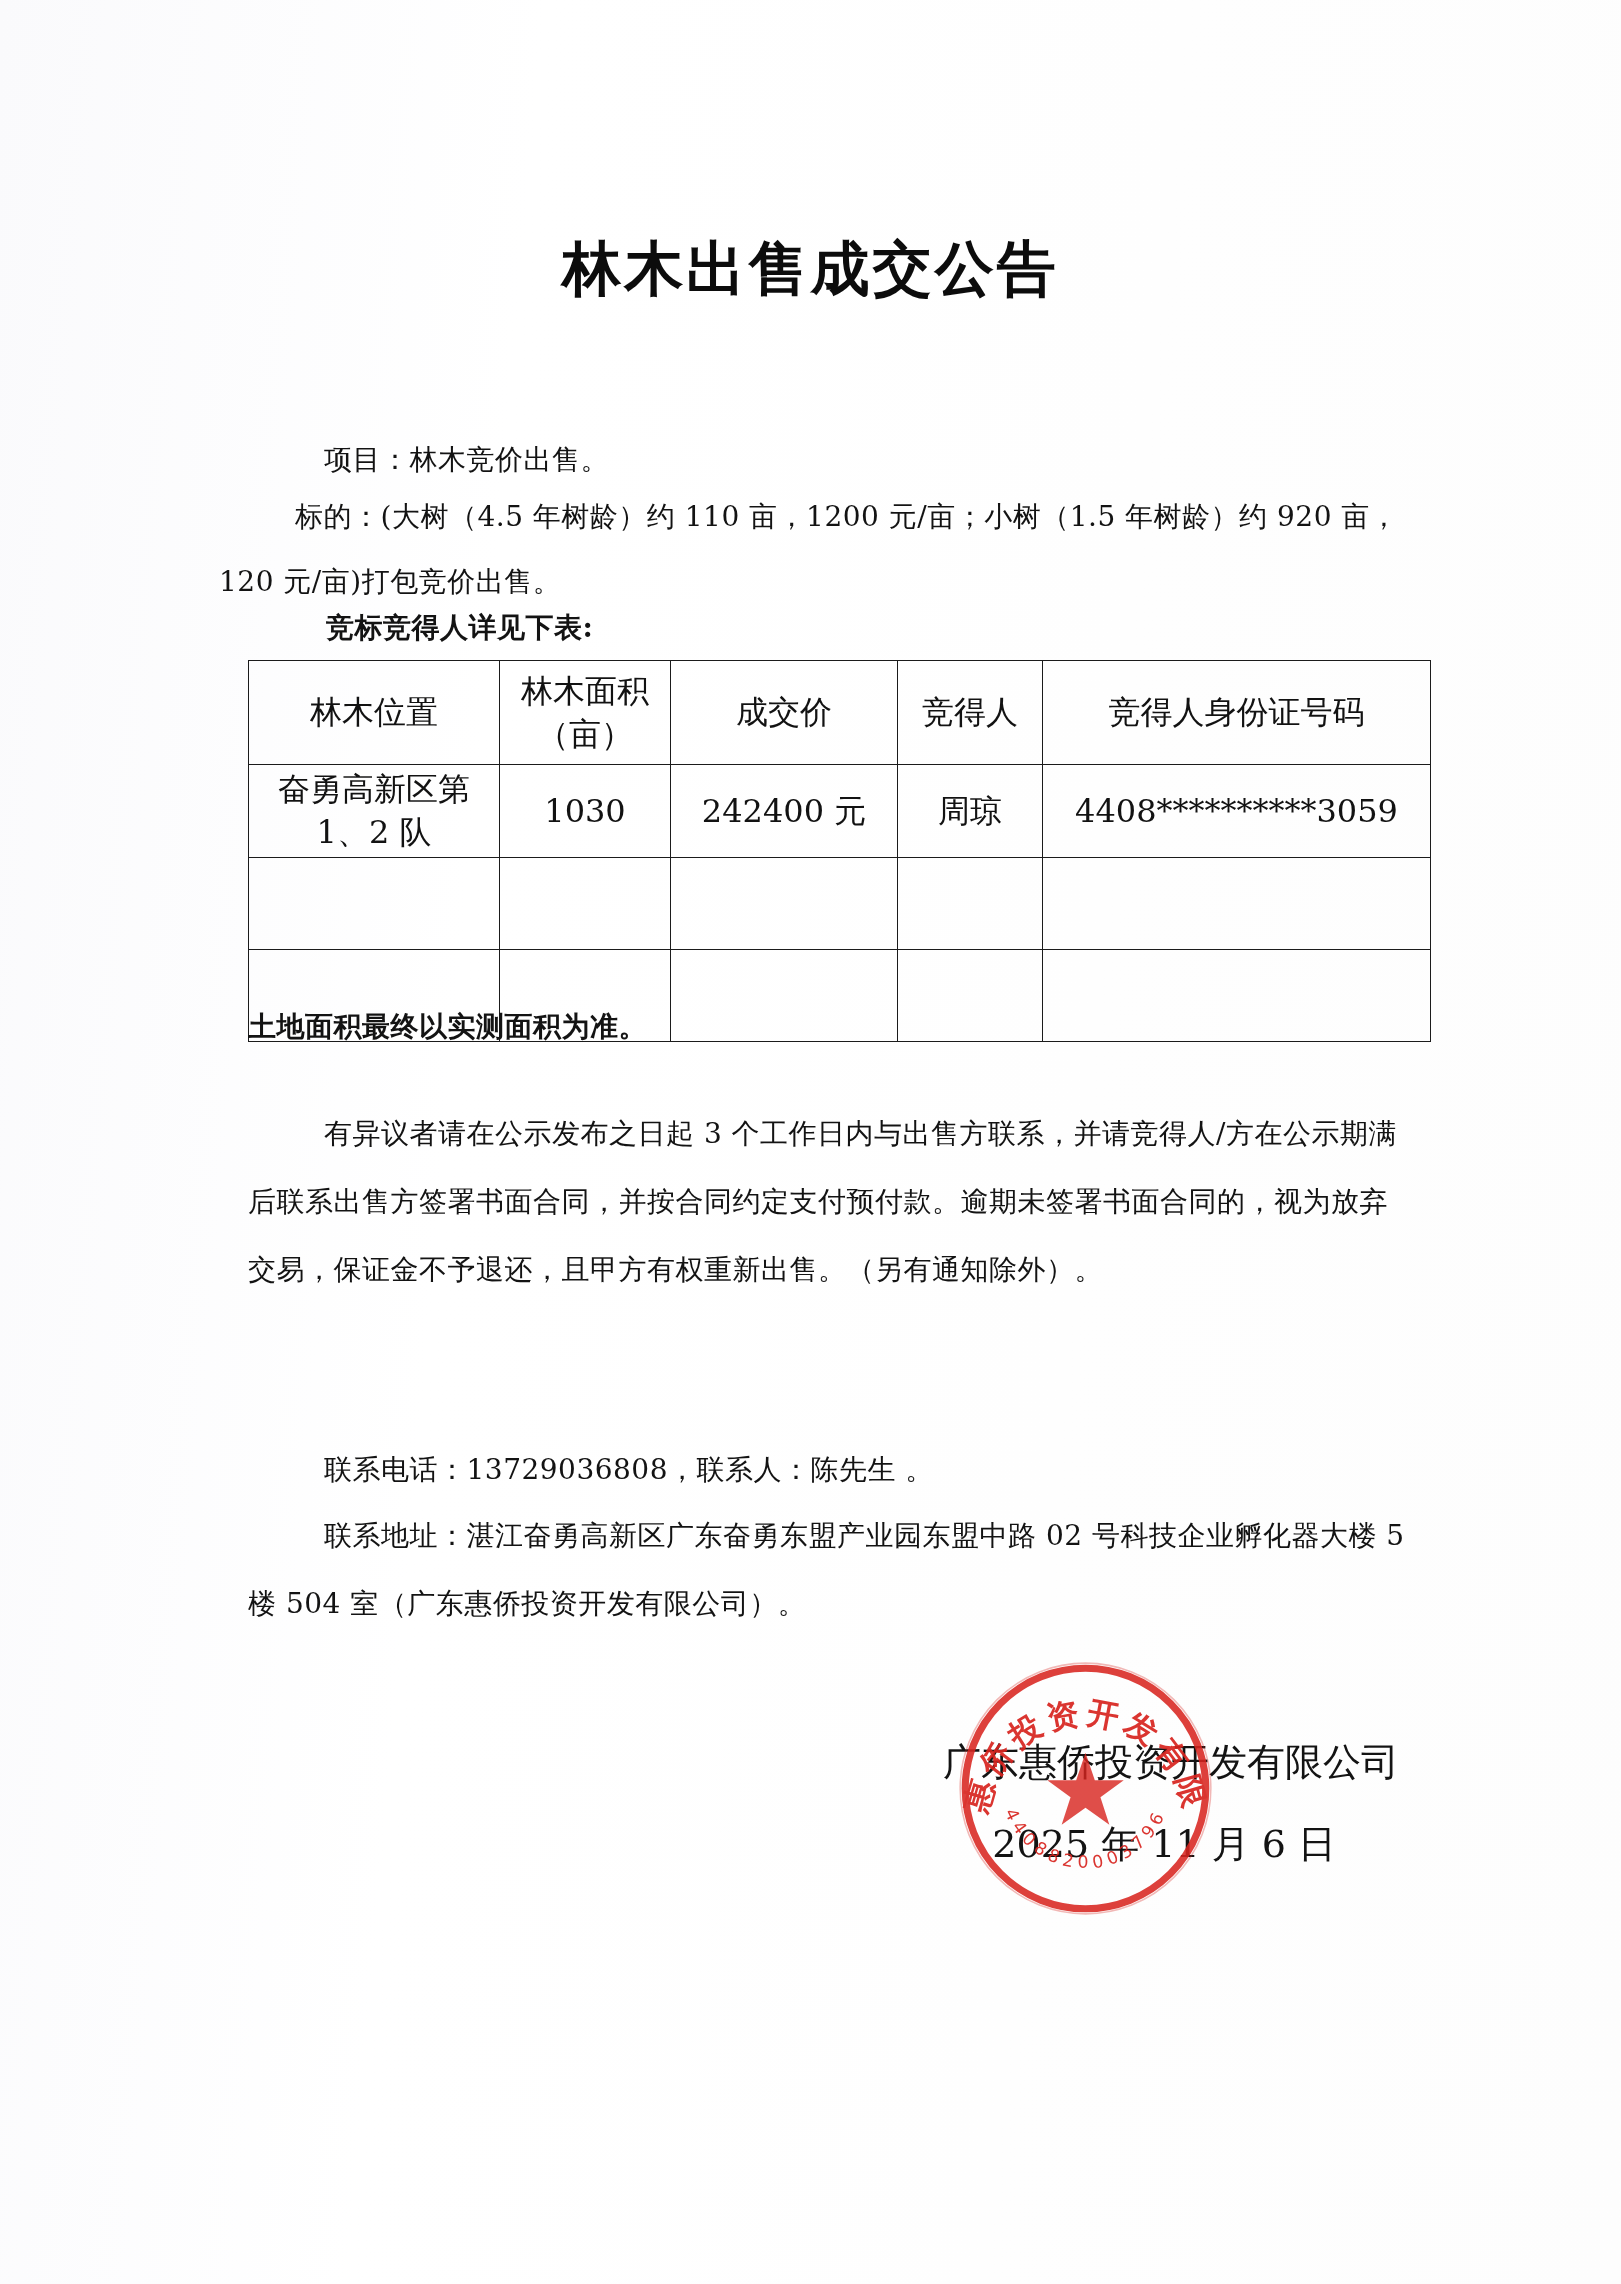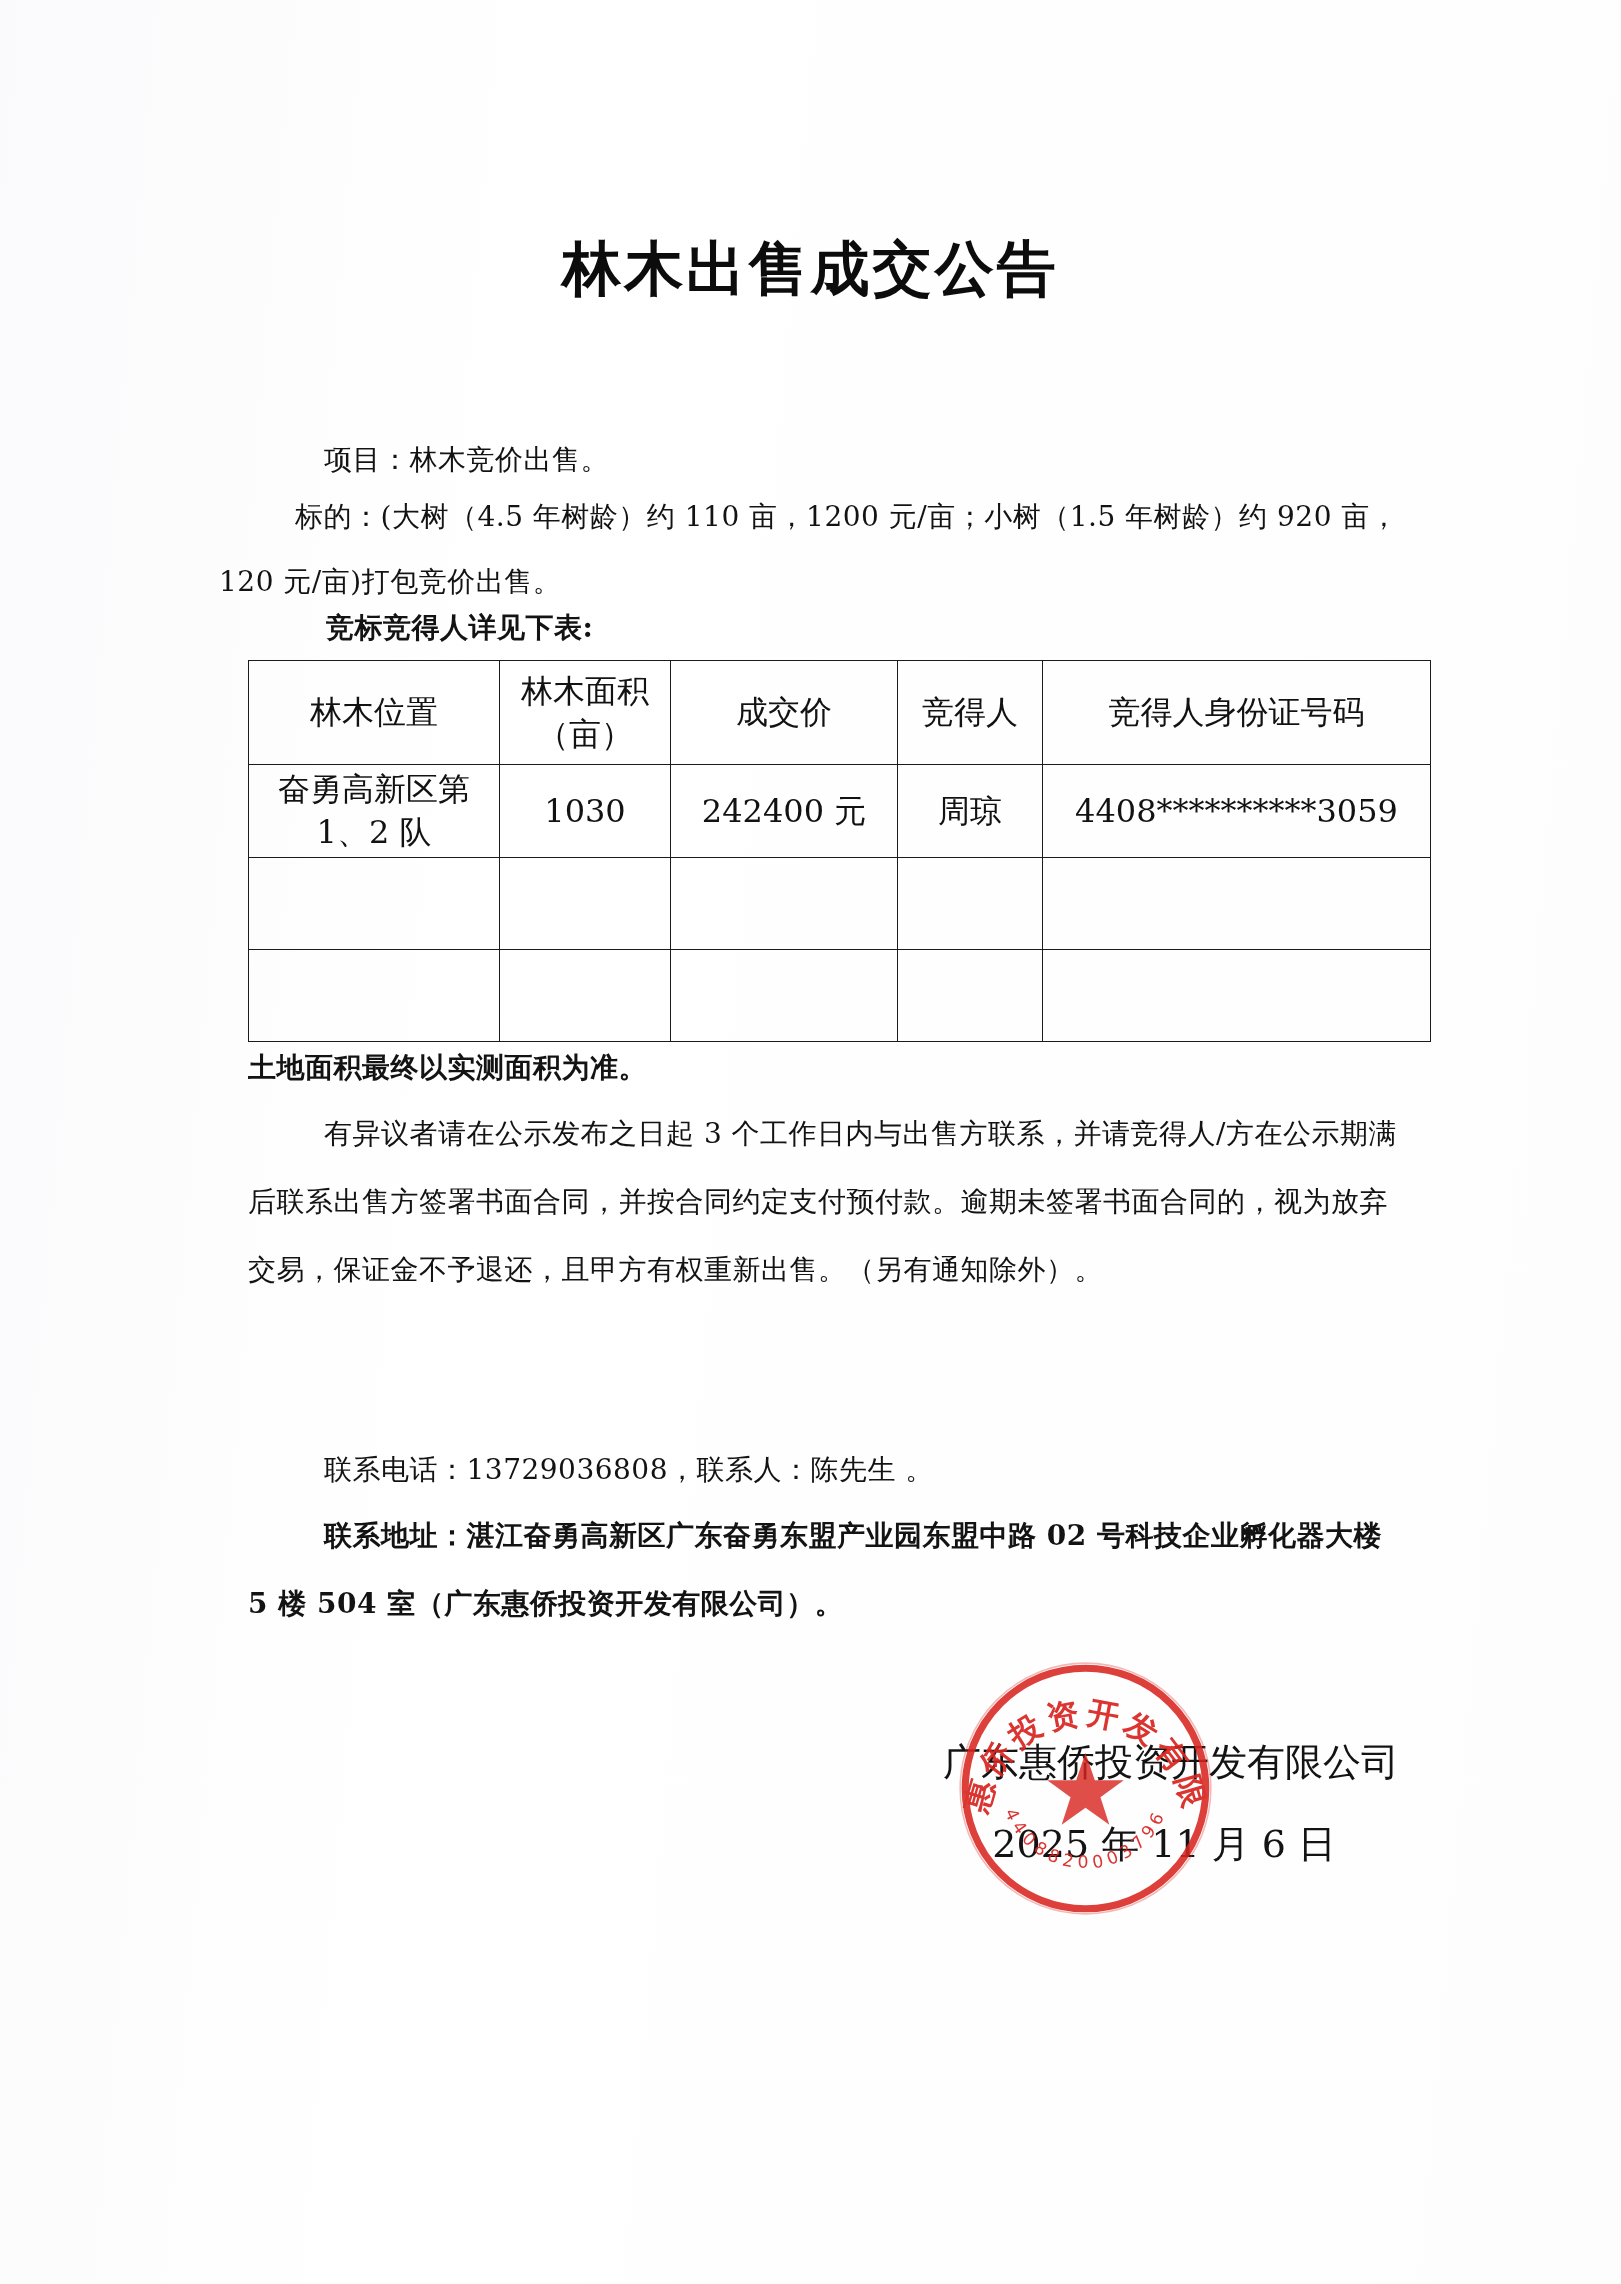--- a/index.html
+++ b/index.html
@@ -164,27 +164,27 @@
         <tr>
           <td></td>
           <td></td>
           <td></td>
           <td></td>
           <td class="cell-id"></td>
         </tr>
       </tbody>
     </table>
 
-    <div class="para bold-lead" style="left:248px; top:1035px; width:1161px; text-indent:0;">土地面积最终以实测面积为准。</div>
+    <div class="para bold-lead" style="left:248px; top:994px; width:1161px; text-indent:0;">土地面积最终以实测面积为准。</div>
 
     <div class="para indent2" style="left:248px; top:1100px; width:1164px; line-height:68px;">有异议者请在公示发布之日起 3 个工作日内与出售方联系，并请竞得人/方在公示期满后联系出售方签署书面合同，并按合同约定支付预付款。逾期未签署书面合同的，视为放弃交易，保证金不予退还，且甲方有权重新出售。（另有通知除外）。</div>
 
     <div class="para indent2" style="left:248px; top:1437px; width:1164px;">联系电话：13729036808，联系人：陈先生 。</div>
 
-    <div class="para indent2" style="left:248px; top:1502px; width:1164px; line-height:68px;font-weight:bold;">联系地址：湛江奋勇高新区广东奋勇东盟产业园东盟中路 02 号科技企业孵化器大楼 5 楼 504 室（广东惠侨投资开发有限公司）。</div>
+    <div class="para indent2" style="left:248px; top:1502px; width:1164px; line-height:68px;">联系地址：湛江奋勇高新区广东奋勇东盟产业园东盟中路 02 号科技企业孵化器大楼 5 楼 504 室（广东惠侨投资开发有限公司）。</div>
 
     <div class="sign-block" id="sign-company">广东惠侨投资开发有限公司</div>
 
     <div class="sign-block" id="sign-date">2025 年 11 月 6 日</div>
 
     <div id="company-seal">
       <svg width="265" height="265" viewBox="0 0 520 520" xmlns="http://www.w3.org/2000/svg">
         <defs>
           <path id="arcTop" d="M 70,285 A 195,195 0 0 1 450,285" fill="none"></path>
           <path id="arcBottom" d="M 100,300 A 168,168 0 0 0 420,300" fill="none"></path>

